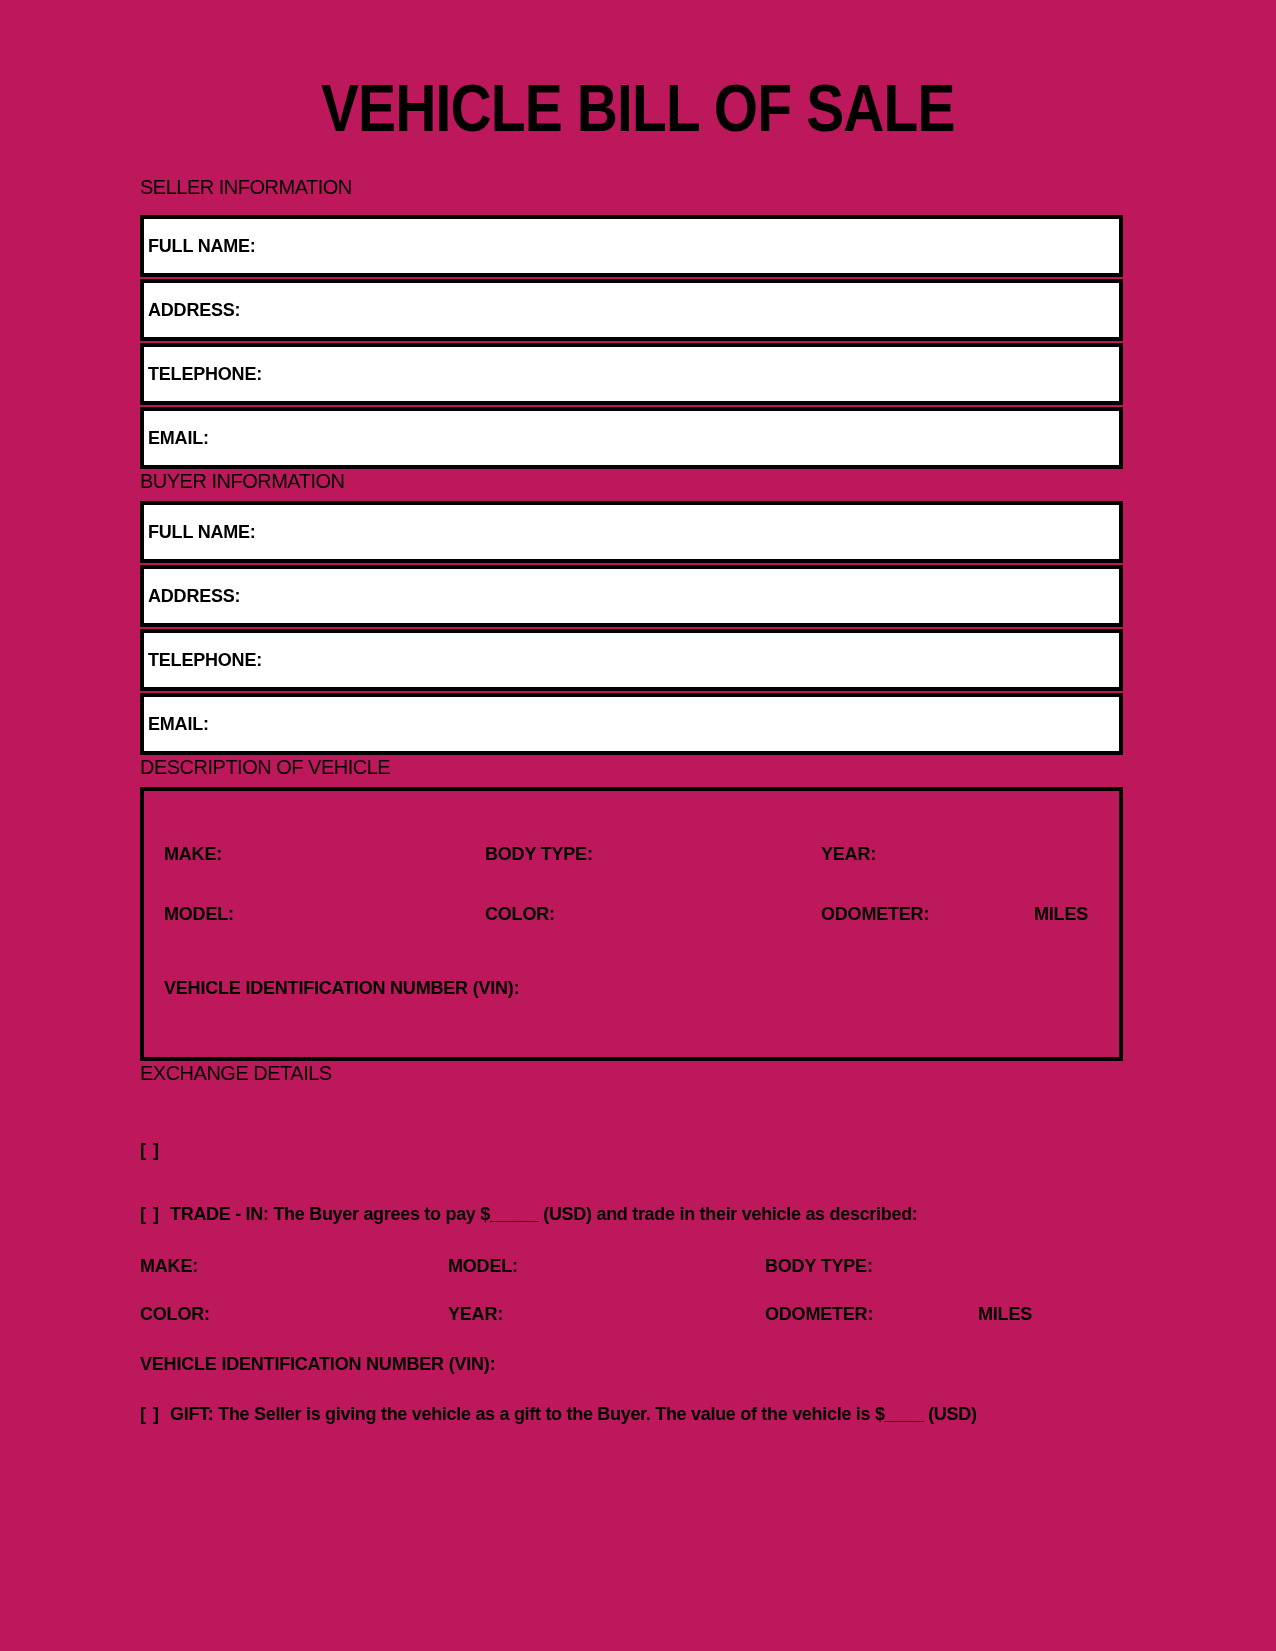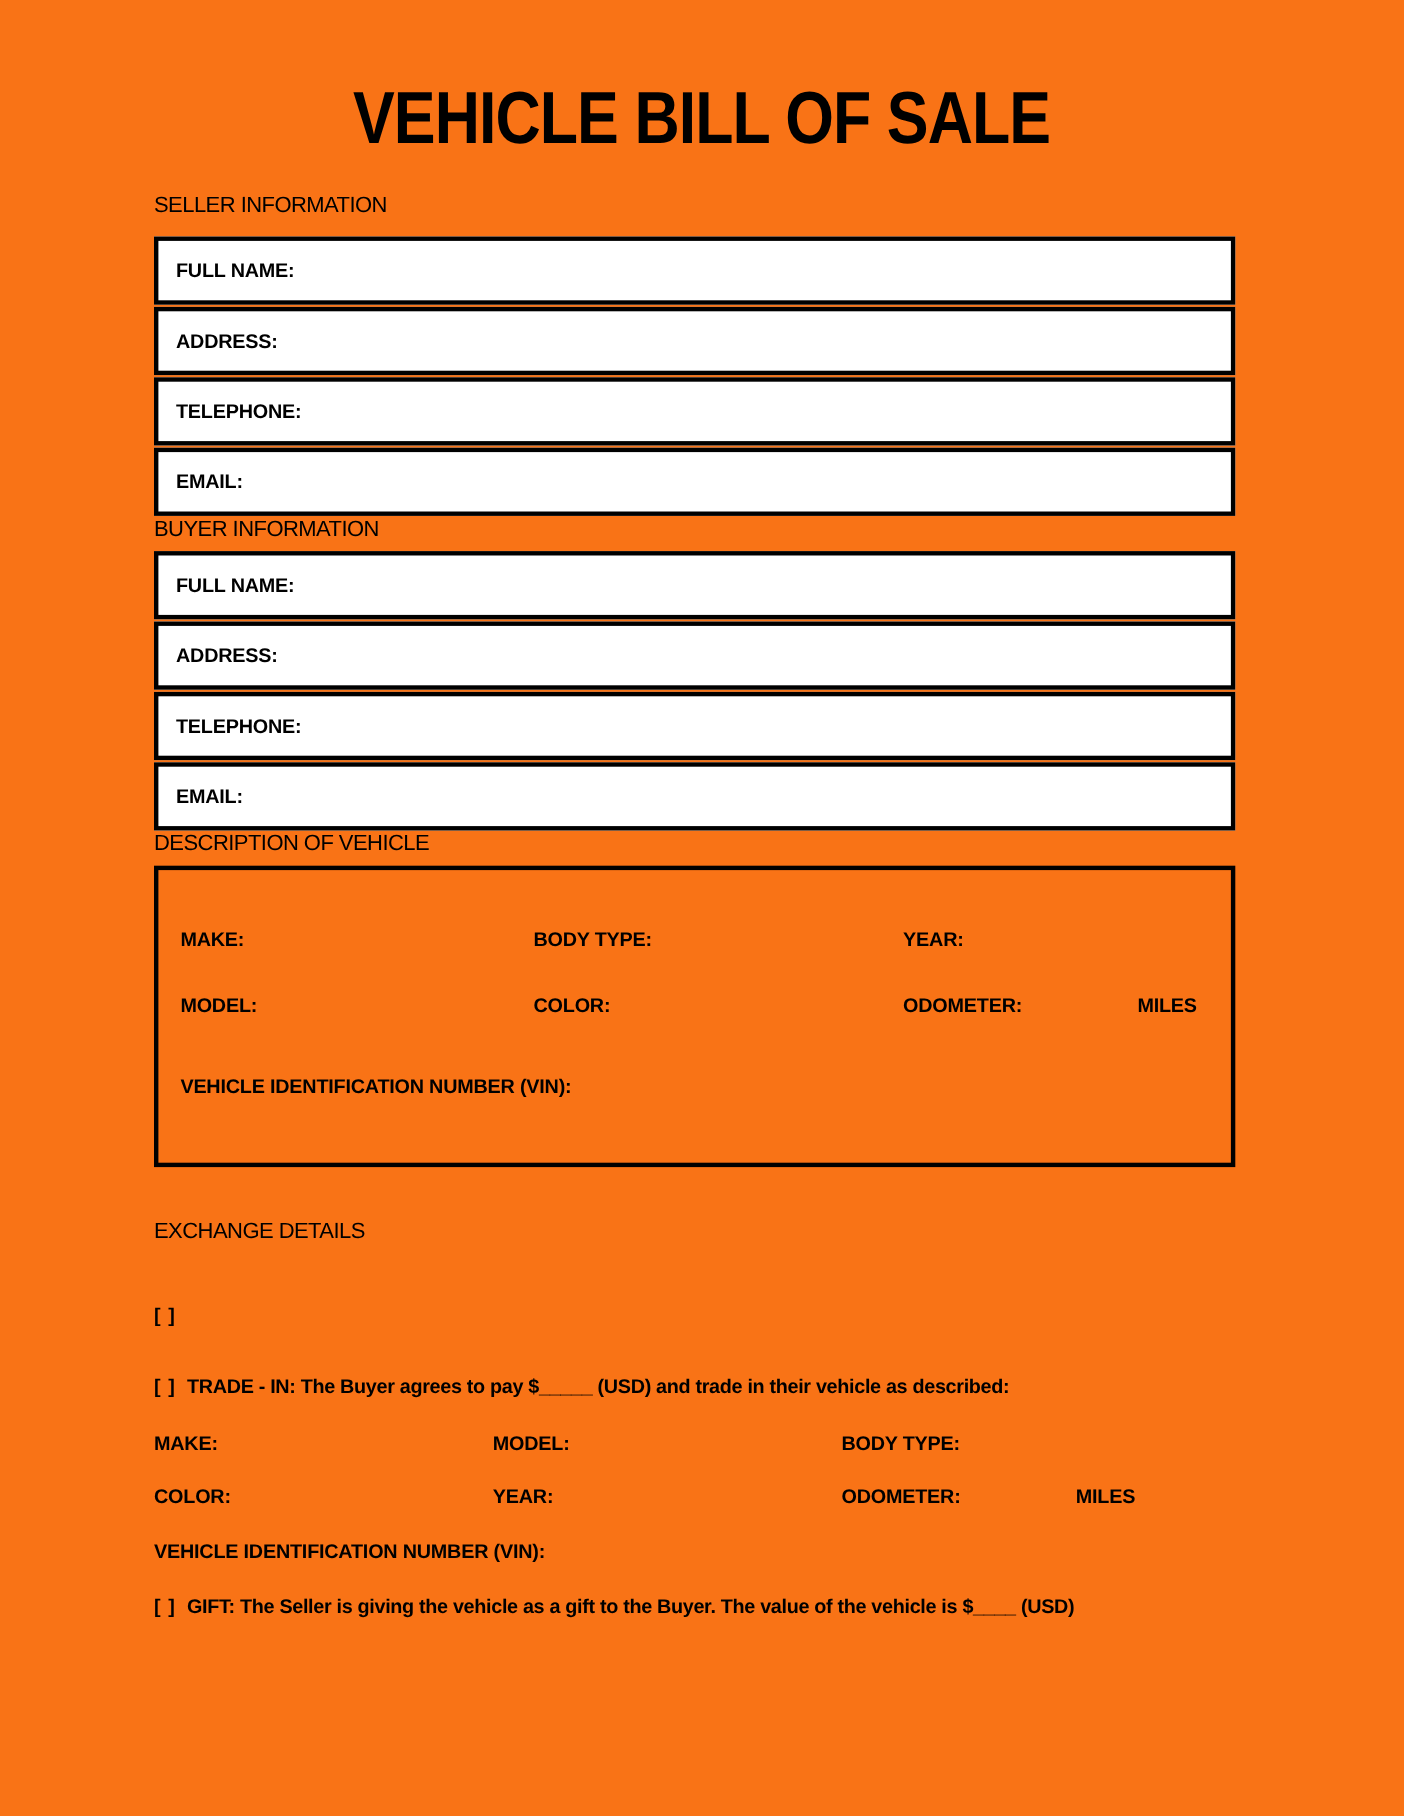--- a/index.html
+++ b/index.html
@@ -1,20 +1,20 @@
 <!DOCTYPE html>
 <html><head>
 <meta charset="utf-8">
 <style>
   * { margin:0; padding:0; box-sizing:border-box; }
   html,body { background:#ffffff; }
   .page {
     position:relative;
     width:1276px; height:1651px;
-    background:#f97316;
+    background:#be185d;
     color:#000000;
     font-family:"Liberation Sans", sans-serif;
     font-weight:700;
     overflow:hidden;
   }
   .content { margin-left:140px; width:983px; }
 
   .title-wrap { margin-top:74px; text-align:center; }
   .doc-title {
     display:inline-block;
@@ -26,28 +26,28 @@
   .section-heading {
     font-size:20px; line-height:24px; font-weight:400;
     letter-spacing:-0.5px;
   }
   #seller-heading   { margin-top:34px; }
   #seller-box       { margin-top:16px; }
   #buyer-heading    { }
   #buyer-box        { margin-top:8px; }
   #vehicle-heading  { }
   #vehicle-box      { margin-top:8px; }
-  #exchange-heading { margin-top:46px; }
+  #exchange-heading { }
 
   .field-row {
     display:flex; align-items:center;
     height:62px;
     border:4px solid #000;
     background:#fff;
-    padding:0 16px;
+    padding:0 4px;
   }
   .field-row + .field-row { margin-top:2px; }
   .field-label { font-size:18px; line-height:22px; letter-spacing:-0.2px; white-space:nowrap; }
   .field-value { flex:1; align-self:stretch; }
 
   .vehicle-box {
     border:4px solid #000;
     height:274px;
     padding:52px 20px 0 20px;
   }

